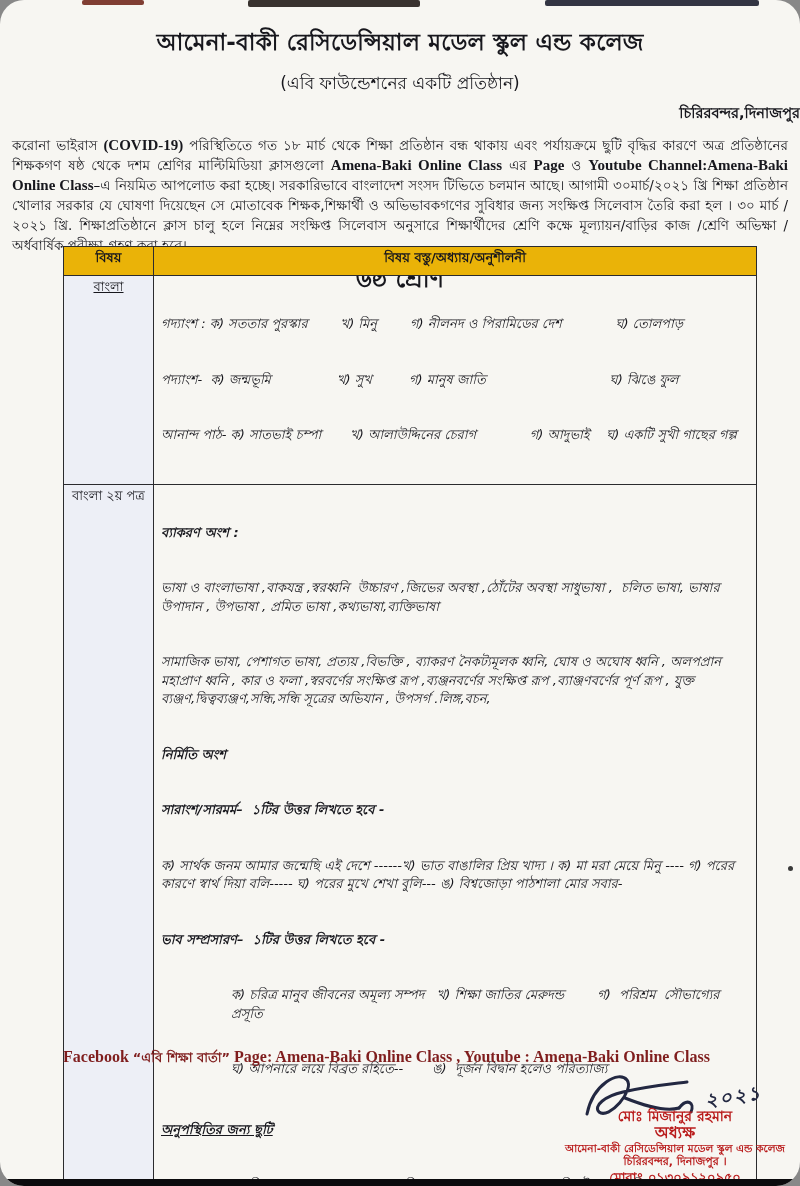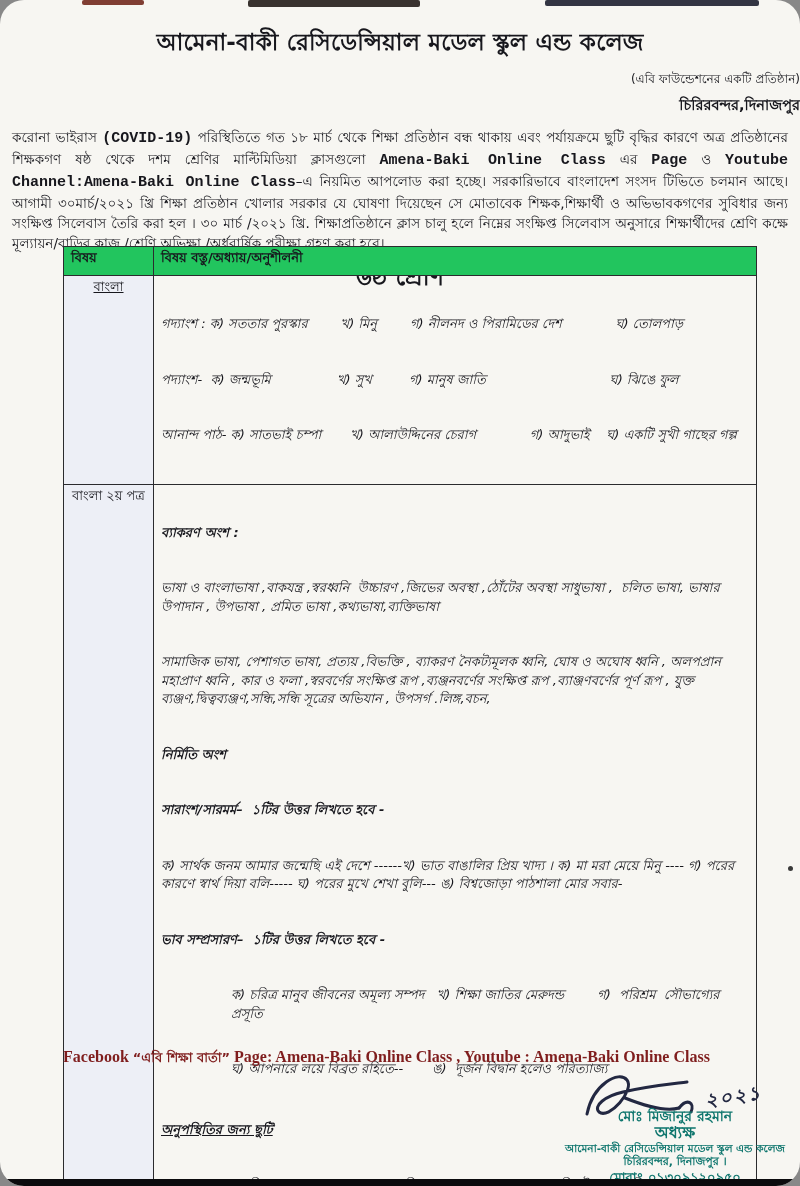--- a/index.html
+++ b/index.html
@@ -10,37 +10,37 @@
   }
   
   .smudge{position:absolute;top:0;border-radius:2px;}
   .sm-a{left:82px;width:62px;height:5px;background:#6b1d12;opacity:.85;}
   .sm-b{left:248px;width:172px;height:7px;background:#241d1a;opacity:.9;}
   .sm-c{left:545px;width:214px;height:6px;background:#1d2030;opacity:.9;}
   .bottom-bar{position:absolute;left:0;bottom:0;width:800px;height:7px;background:#0b0b0d;}
   .margin-dot{position:absolute;left:788px;top:866px;width:5px;height:5px;border-radius:50%;background:#3a3a3a;}
   
   .doc-title{padding-top:24px;text-align:center;font-size:23px;font-weight:bold;letter-spacing:.2px;}
-  .doc-sub{margin-top:7px;text-align:right;font-size:12px;}
+  .doc-sub{margin-top:7px;text-align:center;font-size:17px;}
   .doc-loc{margin-top:4px;text-align:right;font-size:14.5px;font-weight:bold;}
   
   .intro{margin:9px 12px 0 12px;font-size:13.5px;line-height:20px;text-align:justify;}
-  .latb{font-family:Liberation Mono, monospace;font-weight:bold;font-size:15px;}
+  .latb{font-family:Liberation Serif, serif;font-weight:bold;font-size:15px;}
   .class-heading{margin-top:5px;text-align:center;font-size:24px;font-weight:bold;}
   
   table.syllabus{
     position:absolute;left:63px;top:246px;width:694px;
     border-collapse:collapse;table-layout:fixed;
   }
   table.syllabus td,table.syllabus th{
     border:1.6px solid #2b2b2e;vertical-align:top;
     padding:2px 7px;font-size:13px;line-height:18.5px;
     overflow:hidden;
   }
-  th.hc{height:24px;text-align:left;vertical-align:middle;font-size:14px;background:#22c55e;padding:1px 4px;}
+  th.hc{height:24px;text-align:center;vertical-align:middle;font-size:14px;background:#eab308;padding:1px 4px;}
   td.subj{
     text-align:center;vertical-align:middle;background:#edeff6;
     font-weight:bold;font-size:13.5px;padding:2px 2px;
   }
   td.subj.norm{font-weight:normal;}
   .usub{text-decoration:underline;}
   td.cell{white-space:pre-wrap;font-style:italic;}
   .b{font-weight:bold;}
   .u{text-decoration:underline;}
   .ind1{padding-left:70px;}
@@ -53,21 +53,21 @@
   }
   .footer-line .bn{font-family:"DejaVu Sans",sans-serif;font-size:13px;font-weight:bold;}
   .sig-wrap{position:absolute;left:555px;top:1068px;width:240px;}
   .sig-svg{position:absolute;left:20px;top:0;}
   .sig-year{
     position:absolute;left:150px;top:14px;font-size:19px;font-weight:bold;
     color:#232842;transform:rotate(-8deg);font-style:italic;letter-spacing:2px;
   }
   .stamp{
     position:absolute;left:0;top:40px;width:240px;text-align:center;
-    color:#0f766e;line-height:14px;
+    color:#b91c1c;line-height:14px;
   }
   .stamp .s-name{font-size:14px;font-weight:bold;line-height:17px;}
   .stamp .s-title{font-size:16px;font-weight:bold;line-height:15px;}
   .stamp .s-org{font-size:10.5px;font-weight:bold;line-height:13px;margin-top:2px;}
   .stamp .s-addr{font-size:11px;font-weight:bold;line-height:14px;}
   .stamp .s-mob{font-size:13px;font-weight:bold;line-height:17px;}
 </style>
 </head>
 <body>
 

